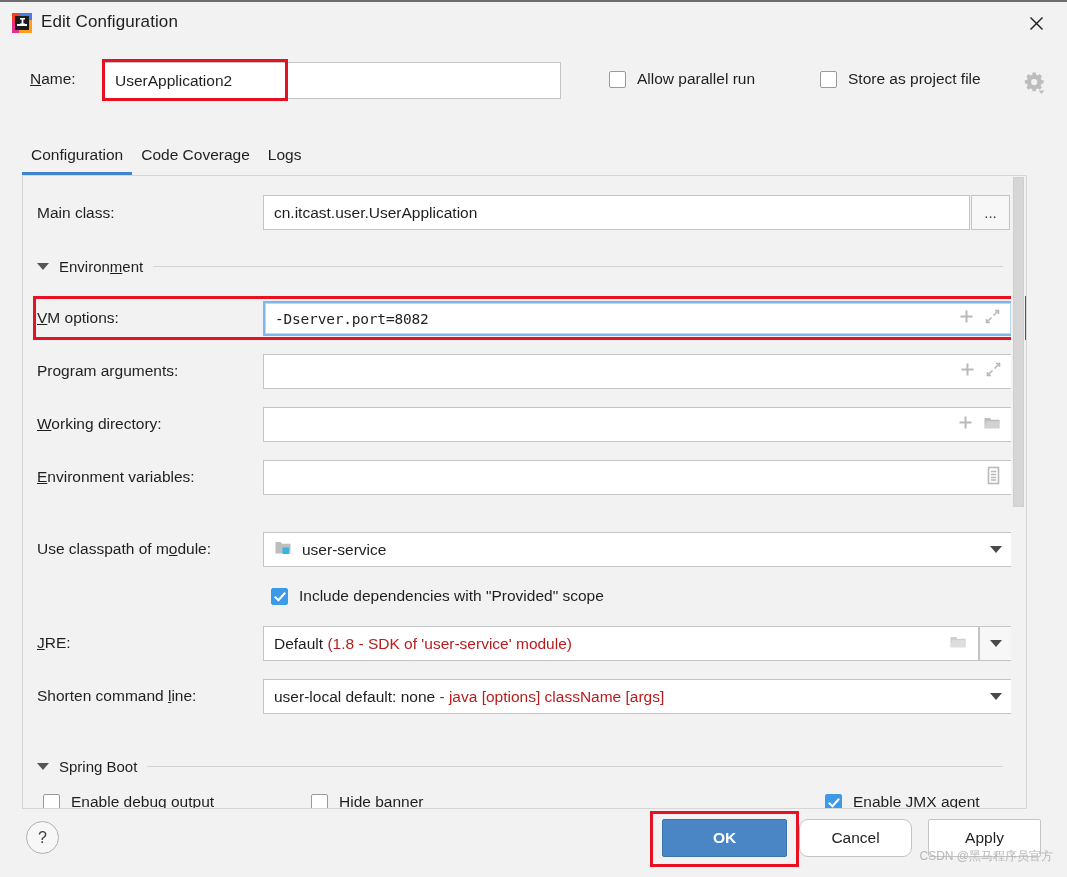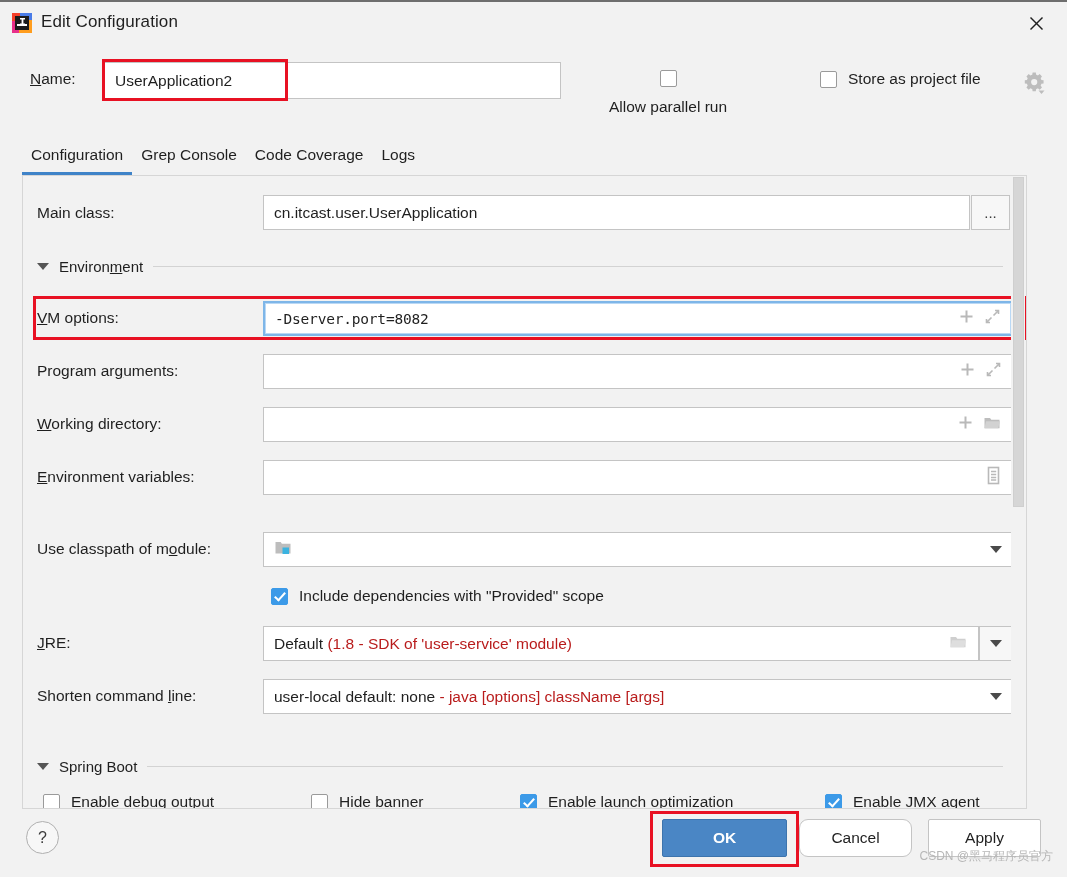--- a/index.html
+++ b/index.html
@@ -90,21 +90,21 @@
 
   
   .hdr-check {
     position: absolute;
     display: flex;
     align-items: center;
     gap: 11px;
     font-size: 15.5px;
     cursor: pointer;
   }
-  #chk-parallel { left: 609px; top: 68px; flex-direction: column; }
+  #chk-parallel { left: 609px; top: 68px; }
   #chk-store    { left: 820px; top: 68px; }
 
   .cbox {
     width: 17px; height: 17px;
     box-sizing: border-box;
     border: 1px solid #9a9a9a;
     background: #fff;
     border-radius: 2px;
     flex: 0 0 auto;
     position: relative;
@@ -371,21 +371,20 @@
       <g fill="#bdbdbd">
         <path d="M11.6 2.5h3.2l.35 2.2a6.6 6.6 0 0 1 1.75.72l1.8-1.3 2.26 2.26-1.3 1.8c.32.55.56 1.14.72 1.76l2.2.35v3.2l-2.2.35a6.6 6.6 0 0 1-.72 1.75l1.3 1.8-2.26 2.26-1.8-1.3a6.6 6.6 0 0 1-1.75.72l-.35 2.2h-3.2l-.35-2.2a6.6 6.6 0 0 1-1.76-.72l-1.8 1.3-2.26-2.26 1.3-1.8a6.6 6.6 0 0 1-.72-1.75l-2.2-.35v-3.2l2.2-.35c.16-.62.4-1.21.72-1.76l-1.3-1.8 2.26-2.26 1.8 1.3a6.6 6.6 0 0 1 1.76-.72z"></path>
       </g>
       <circle cx="13.2" cy="12.1" r="3.1" fill="#f2f2f2"></circle>
       <path d="M17.5 20.5 h6 l-3 3.4z" fill="#bdbdbd"></path>
     </svg>
   </div>
 
   <div id="tabs">
     <div class="tab active">Configuration</div>
-    <div class="tab">Grep Console</div>
     <div class="tab">Code Coverage</div>
     <div class="tab">Logs</div>
   </div>
 
   <div id="panel">
 
     <div class="rlabel" style="left:14px; top:28px;">Main class:</div>
     <div class="field" style="left:240px; top:19px; width:707px;">
       <span class="val">cn.itcast.user.UserApplication</span>
     </div>
@@ -469,20 +468,21 @@
 
     <div class="rlabel" style="left:14px; top:364px;">Use classpath of m<u>o</u>dule:</div>
     <div class="field" style="left:240px; top:356px; width:750px;">
       <span style="display:flex;align-items:center;gap:9px;flex:1 1 auto;">
         <span>
           <svg width="19" height="17" viewBox="0 0 19 17">
             <path d="M1.5 3h5.2l1.2 1.7h8.6v9.8H1.5z" fill="#bdbdbd"></path>
             <rect x="8.5" y="8.5" width="6.5" height="6.5" fill="#3bb3e0"></rect>
           </svg>
         </span>
+        <span class="val">user-service</span>
       </span>
       <span class="dropdown-arrow"></span>
     </div>
 
     <div class="inline-check" style="left:248px; top:411px;">
       <span class="cbox checked"></span>
       <span>Include dependencies with "Provided" scope</span>
     </div>
 
     <div class="rlabel" style="left:14px; top:458px;"><u>J</u>RE:</div>
@@ -519,24 +519,20 @@
       <span class="sline"></span>
     </div>
 
     <div class="inline-check" style="left:20px; top:617px;">
       <span class="cbox"></span>
       <span>Enable debug output</span>
     </div>
     <div class="inline-check" style="left:288px; top:617px;">
       <span class="cbox"></span>
       <span>Hide banner</span>
-    </div>
-    <div class="inline-check" style="left:497px; top:617px;">
-      <span class="cbox checked"></span>
-      <span>Enable launch optimization</span>
     </div>
     <div class="inline-check" style="left:802px; top:617px;">
       <span class="cbox checked"></span>
       <span>Enable JMX agent</span>
     </div>
 
     <div id="vscroll">
       <div id="vthumb"></div>
     </div>
   </div>

